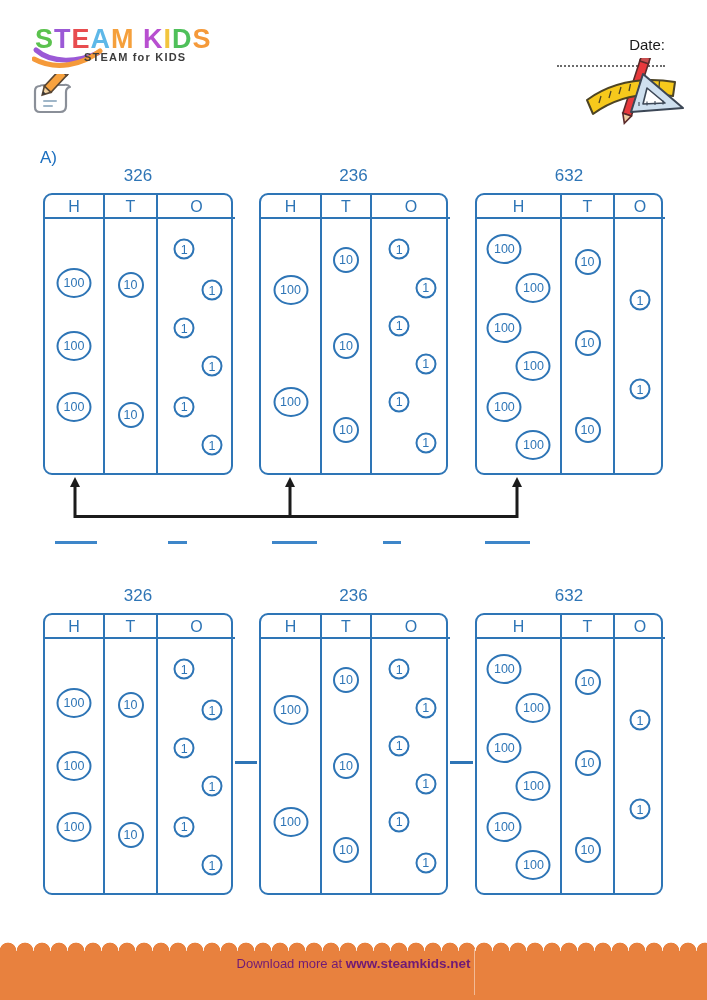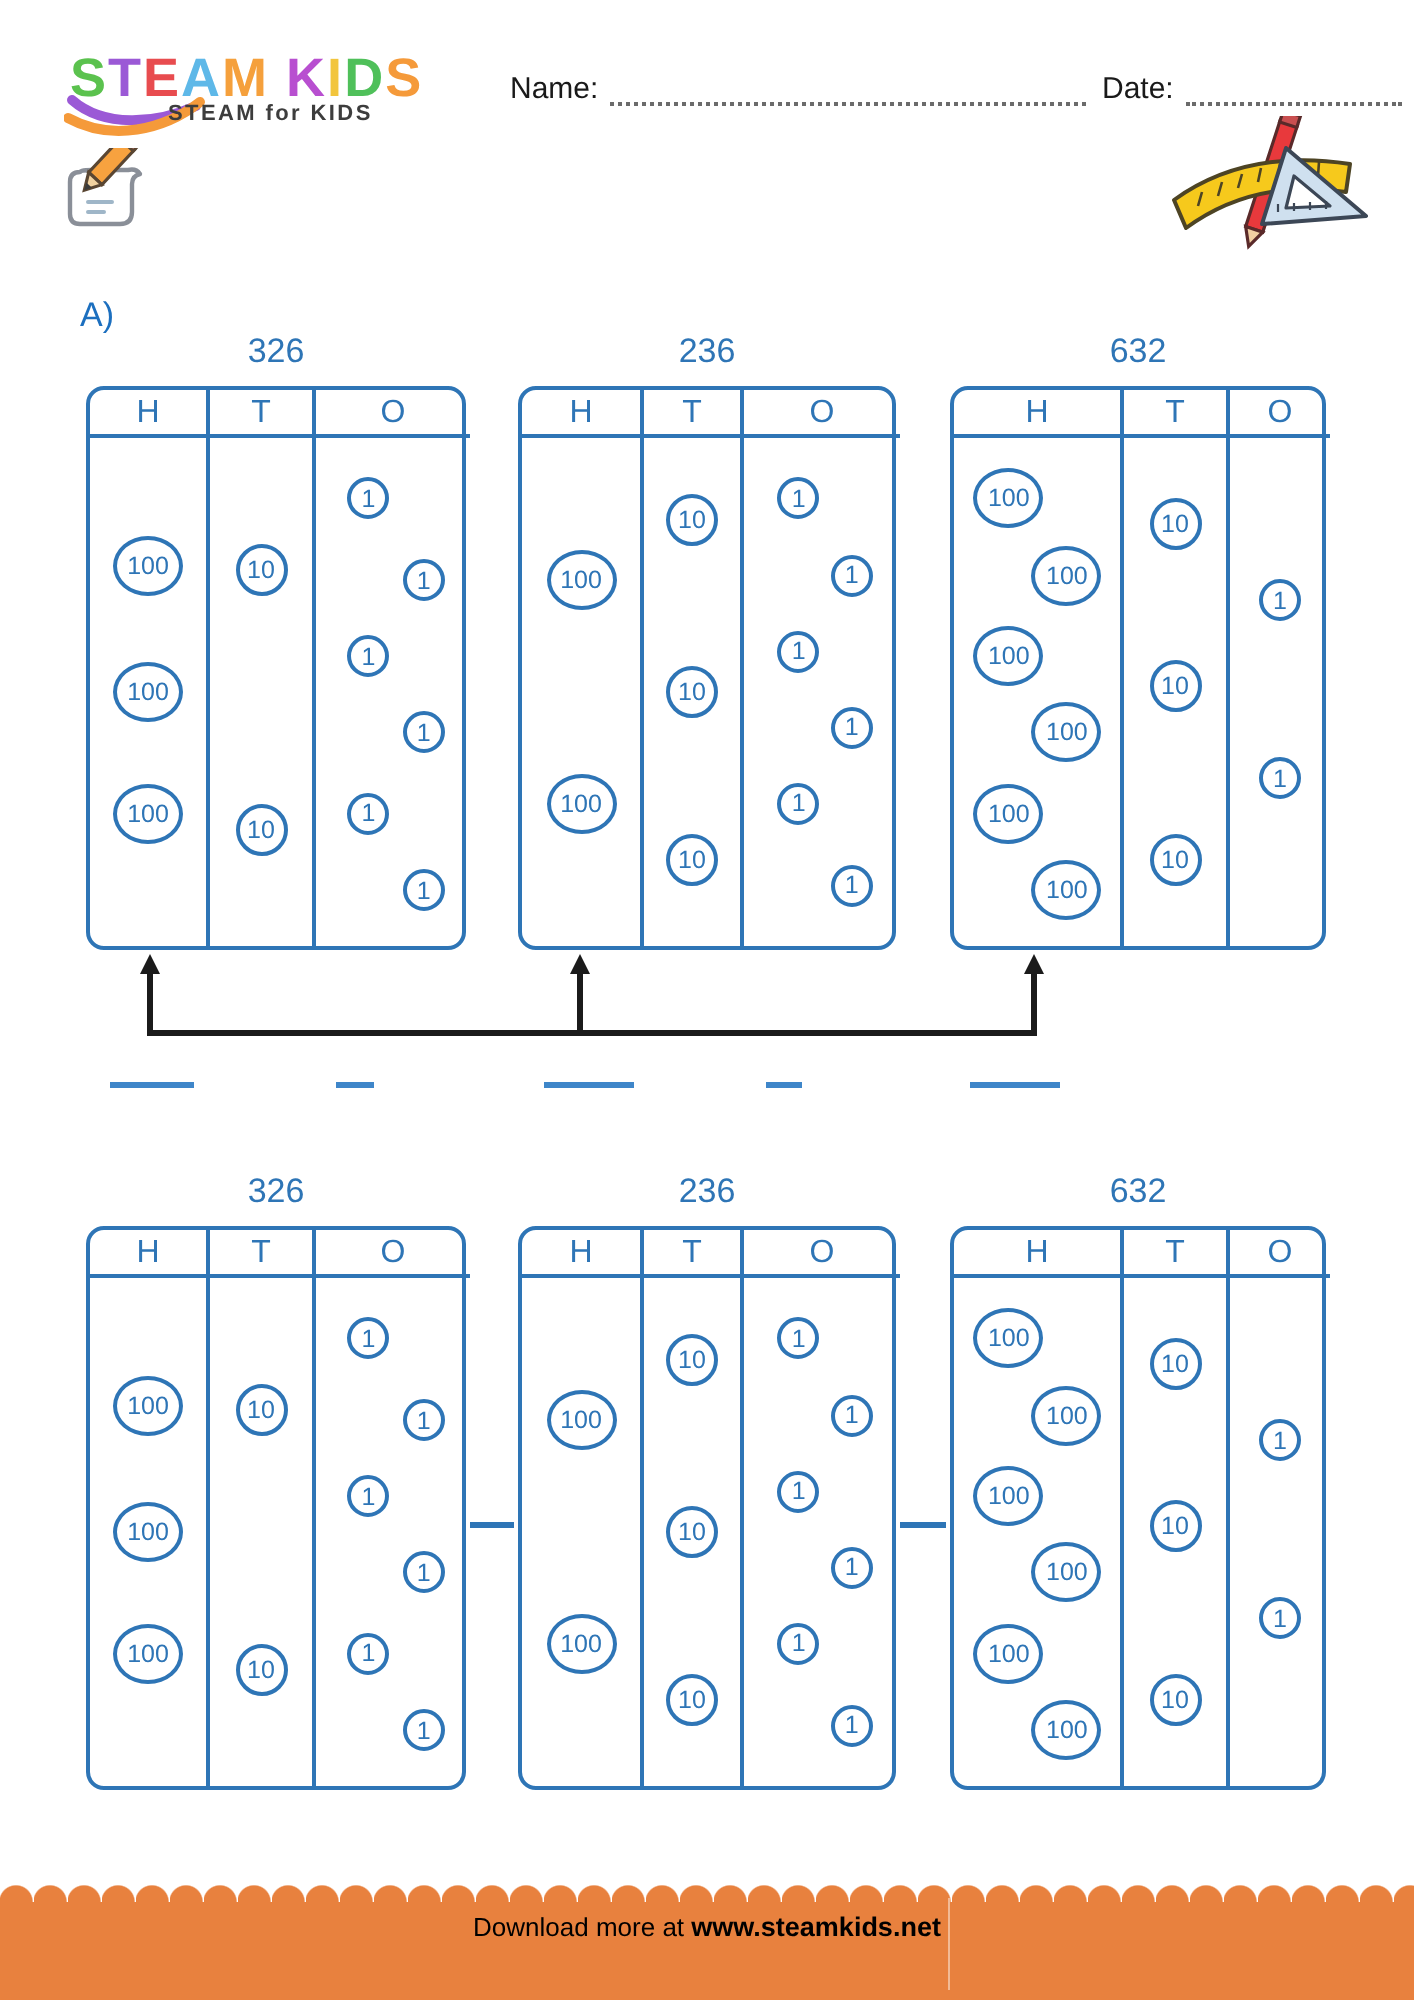--- a/index.html
+++ b/index.html
@@ -10,21 +10,21 @@
     font-family:"Liberation Sans", sans-serif;
     --blue:#2e75b6; --text-blue:#1c6fbf; --red:#ed1c24; --orange:#e8813e;
   }
   
   .logo-word { position:absolute; left:35px; top:24px; font-size:27px; font-weight:800; letter-spacing:1px; white-space:pre; }
   .logo-swoosh { position:absolute; left:32px; top:46px; }
   .logo-tagline { position:absolute; left:84px; top:51px; font-size:11px; font-weight:700; letter-spacing:1.2px; color:#3d3d3d; }
   
   .field { position:absolute; top:36px; font-size:15px; color:#1a1a1a; display:flex; align-items:flex-end; }
   .field-name { left:255px; }
-  .field-date { left:551px; }
+  .field-date { left:551px;flex-direction:column; }
   .dotline { display:inline-block; height:14px; margin-left:6px;
     border-bottom:2px dotted #6b6b6b; }
   .dotline.for-name { width:238px; }
   .dotline.for-date { width:108px; }
   
   .notepad-icon { position:absolute; left:30px; top:74px; }
   .page-title { position:absolute; left:84px; top:84px; font-size:22px; font-weight:700; color:var(--red); letter-spacing:0; white-space:nowrap; }
   .ruler-icon { position:absolute; left:583px; top:58px; }
   .subtitle { position:absolute; left:40px; top:119px; font-size:15px; font-weight:700; color:var(--text-blue); }
   .section-label { position:absolute; left:40px; top:148px; font-size:17px; color:var(--text-blue); }
@@ -42,42 +42,38 @@
   .c1   { width:21px; height:21px; font-size:12.5px; }
   
   .arrows-svg { position:absolute; left:0; top:0; }
   .blank { position:absolute; top:541px; height:3px; background:#3e86c9; }
   .dash { position:absolute; top:761px; height:3px; background:var(--blue); }
   
   .footer { position:absolute; left:0; top:942px; width:707px; height:58px; }
   .scallops { height:9px;
     background-image:radial-gradient(circle at 8px 9px, var(--orange) 8px, rgba(0,0,0,0) 8.7px);
     background-size:17px 9px; background-repeat:repeat-x; }
-  .footer-body { height:49px; background:var(--orange); color:#000000; text-align:center; padding-top:5px; }
+  .footer-body { height:49px; background:var(--orange); color:#701a75; text-align:center; padding-top:5px; }
   .footer-line1 { font-size:13px; }
   .footer-line1 b { font-size:13.5px; }
   .footer-line2 { font-size:12.5px; font-style:italic; margin-top:3px; }
   .footer-divider { position:absolute; left:474px; top:7px; width:1px; height:46px; background:rgba(255,255,255,0.45); }
 </style>
 </head>
 <body>
 
 <div class="page">
 
   <div class="logo-word" id="logo-word"><span style="color: rgb(91, 194, 78);">S</span><span style="color: rgb(155, 89, 214);">T</span><span style="color: rgb(232, 76, 79);">E</span><span style="color: rgb(94, 184, 232);">A</span><span style="color: rgb(245, 160, 60);">M</span><span> </span><span style="color: rgb(184, 79, 208);">K</span><span style="color: rgb(242, 197, 61);">I</span><span style="color: rgb(79, 192, 90);">D</span><span style="color: rgb(245, 154, 58);">S</span></div>
   <svg class="logo-swoosh" width="72" height="24" viewBox="0 0 72 24">
     <path d="M4,4 C20,18 46,16 66,7" fill="none" stroke="#9b59d6" stroke-width="5" stroke-linecap="round"></path>
     <path d="M2,13 C24,25 50,19 68,5" fill="none" stroke="#f59a3a" stroke-width="5" stroke-linecap="round"></path>
   </svg>
   <div class="logo-tagline">STEAM for KIDS</div>
 
-  <div class="field field-name">
-    <span>Name:</span>
-    <span class="dotline for-name"></span>
-  </div>
   <div class="field field-date">
     <span>Date:</span>
     <span class="dotline for-date"></span>
   </div>
 
   <svg class="notepad-icon" width="48" height="46" viewBox="0 0 48 46">
     <path d="M10,12 q-5,0 -5,5 v16 q0,5 5,5 h20 q6,0 6,-6 v-14 q0,-4 4,-5 q-2,-3 -6,-2 h-18 q-6,0 -6,1z" fill="#ffffff" stroke="#8a8f98" stroke-width="2.2" stroke-linejoin="round"></path>
     <path d="M14,27 h12 M14,32 h8" stroke="#9fb6c8" stroke-width="2" stroke-linecap="round"></path>
     <g transform="rotate(43 20 12)">
       <rect x="16" y="-8" width="9" height="24" fill="#f7a23f" stroke="#5a4632" stroke-width="1.6"></rect>

